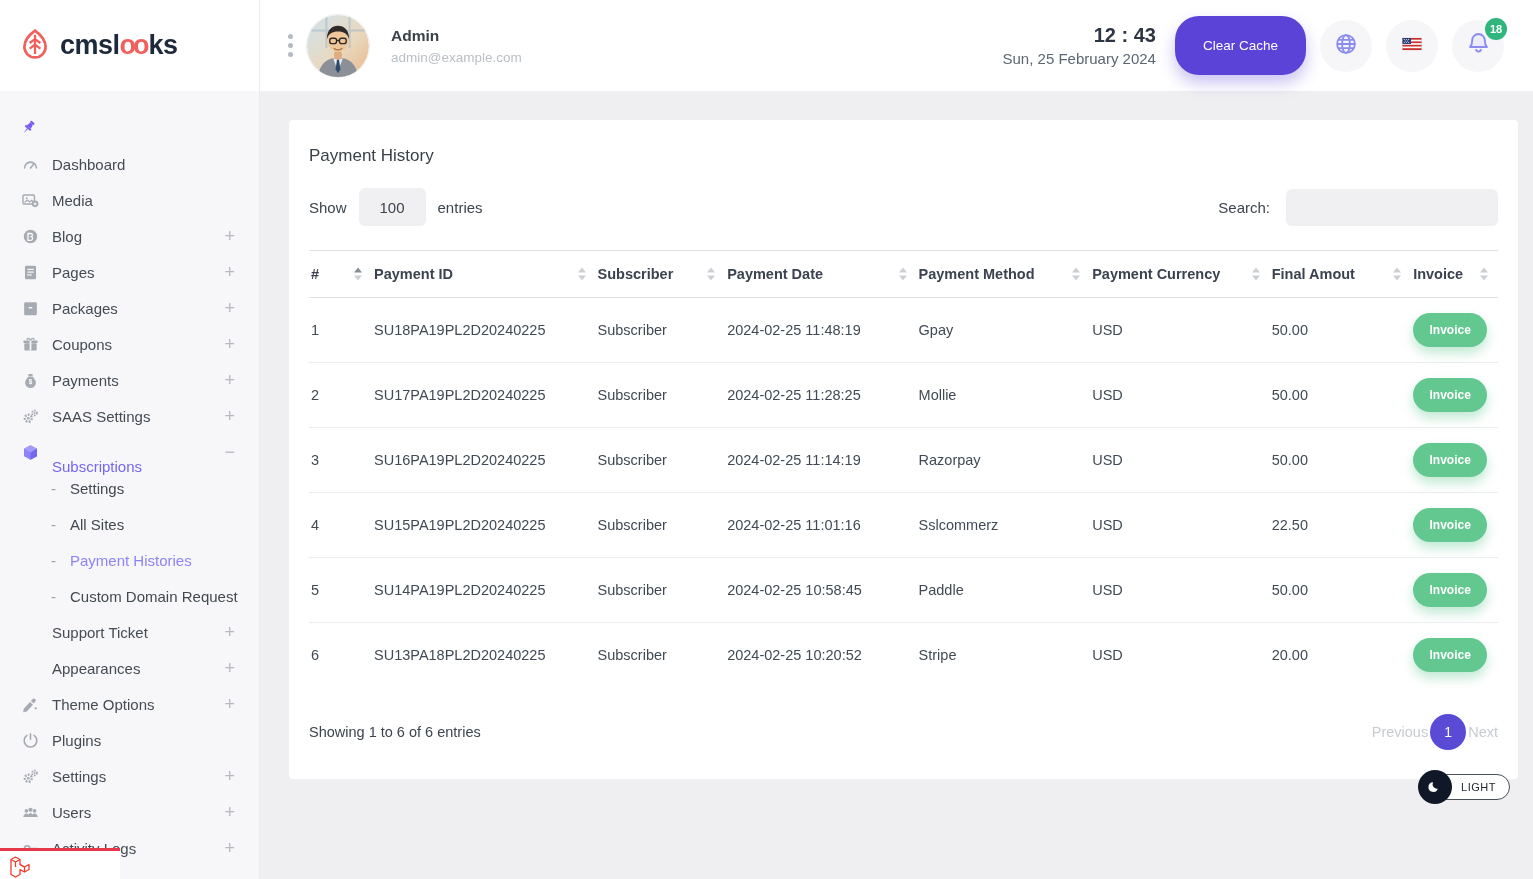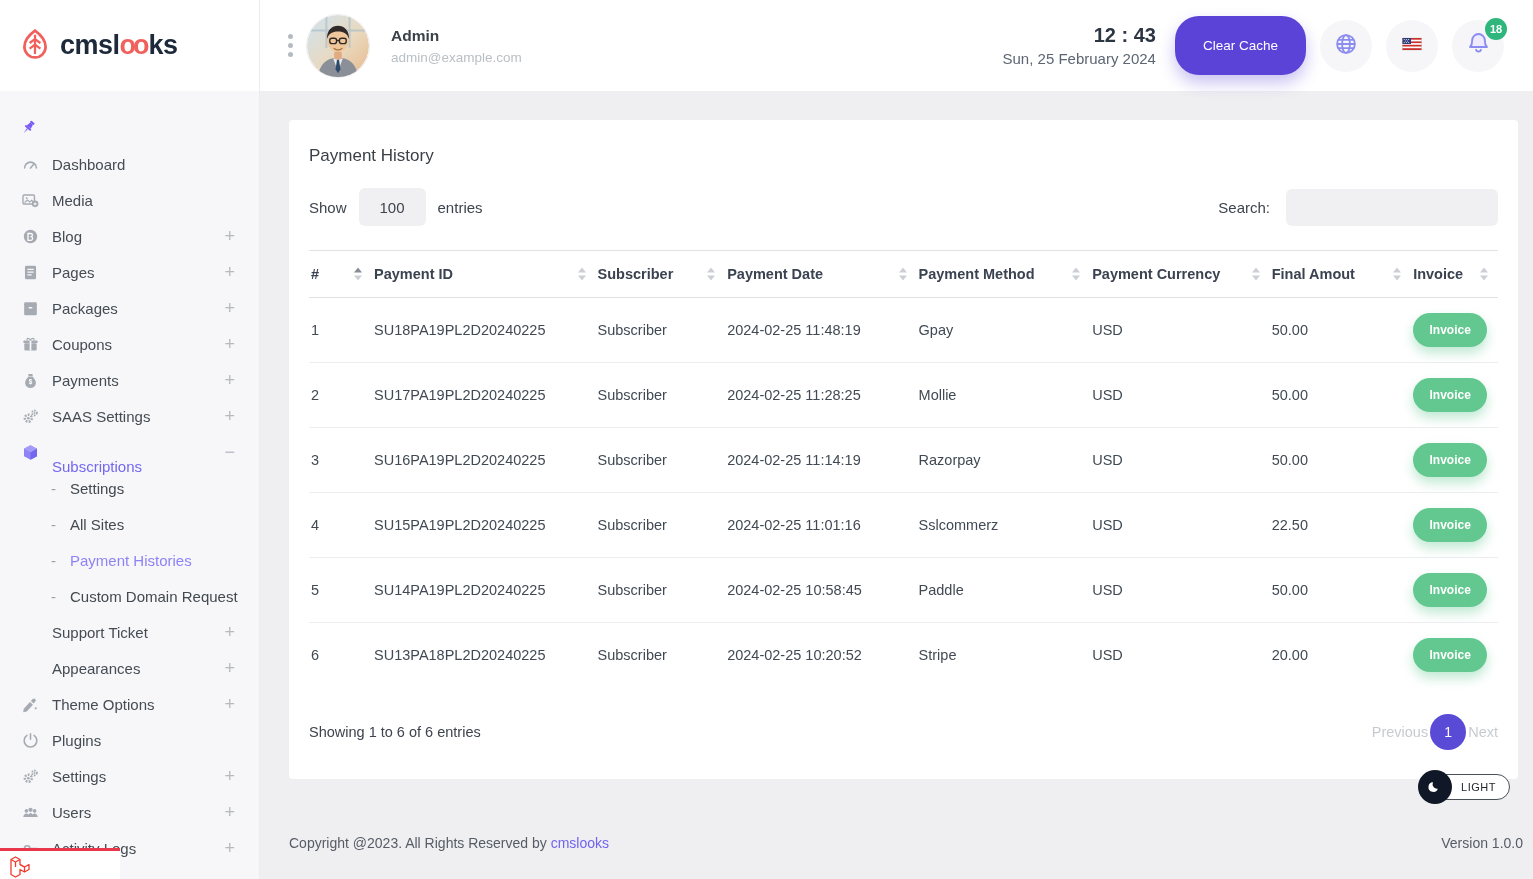--- a/index.html
+++ b/index.html
@@ -493,21 +493,14 @@
 
     <div class="theme-toggle">
       <span class="toggle-circle">
           <svg viewBox="0 0 24 24" width="16" height="16">
             <path d="M16.2 14.5A6.8 6.8 0 0 1 9 5a7.2 7.2 0 1 0 7.2 9.5z" fill="#fff"></path>
           </svg>
         </span>
       <span class="toggle-pill">LIGHT</span>
     </div>
 
-    <footer class="footer">
-      <div class="copy">
-        <span>Copyright @2023. All Rights Reserved by</span>
-        <a class="brand-link">cmslooks</a>
-      </div>
-      <div class="version">Version 1.0.0</div>
-    </footer>
   </main>
 </div>
 
 </body></html>

